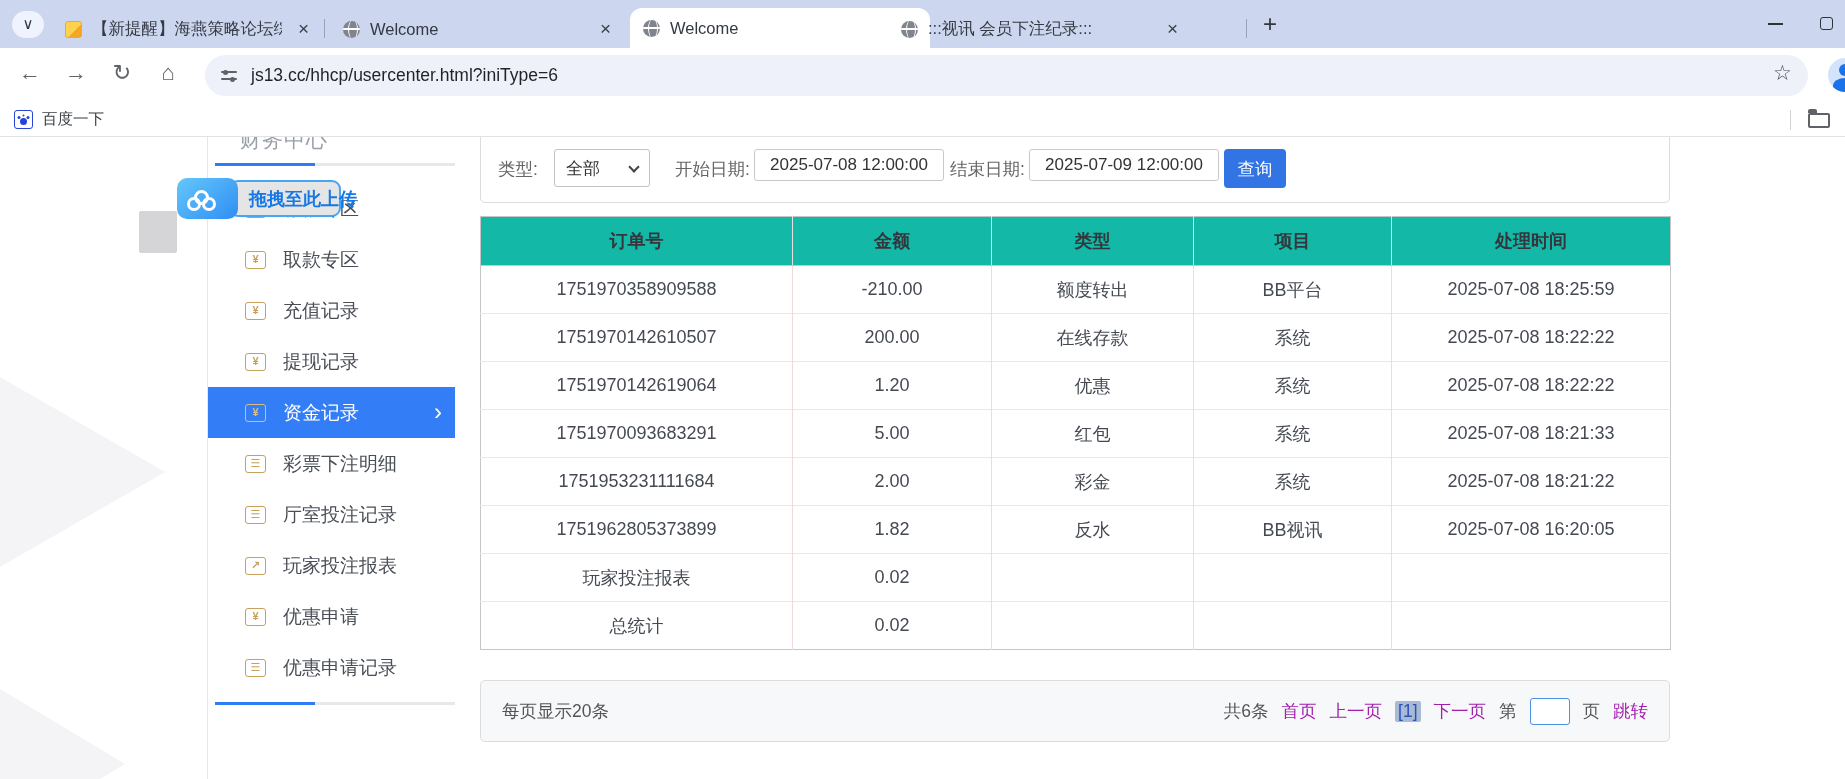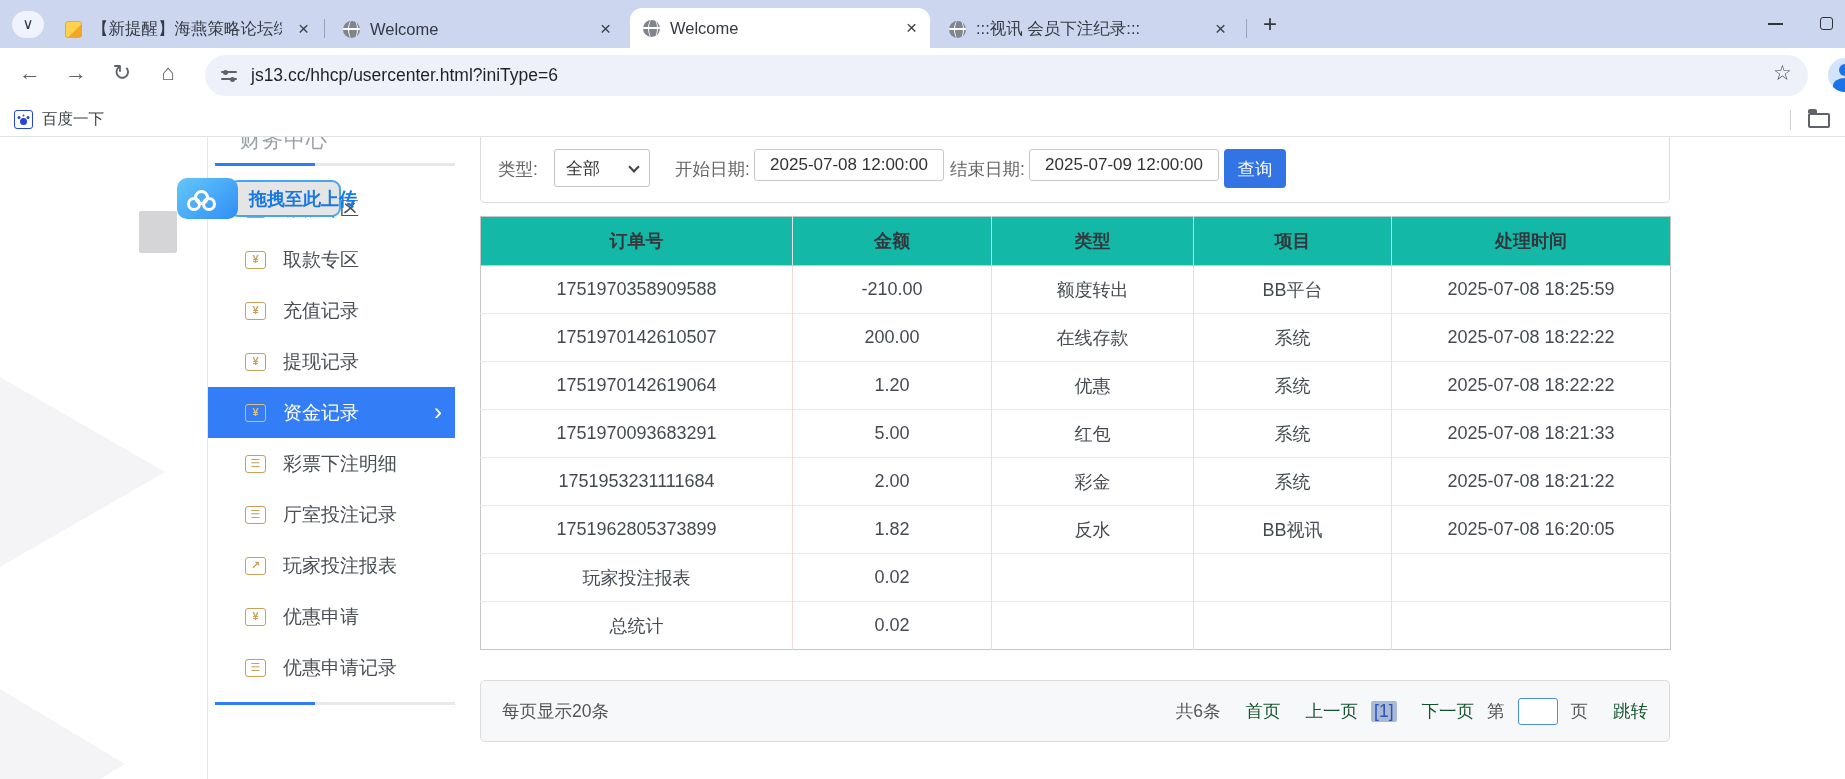--- a/index.html
+++ b/index.html
@@ -120,21 +120,21 @@
     table-layout:fixed; background:#fff; border:1px solid #c6c6c6; font-size:18px; color:#454a52; }
   .records th { height:49px; background:#14b8a6; font-weight:bold; color:#33373d; text-align:center;
     border-bottom:1px solid #c6c6c6; border-right:1px solid #e2e2e2; }
   .records td { height:48px; text-align:center; border-top:1px solid #e8e8e8; border-right:1px solid #f2dada; }
   .records th:last-child, .records td:last-child { border-right:none; }
 
   .pager { position:absolute; left:0; top:543px; width:1190px; height:62px; background:#f7f8fa;
     border:1px solid #dcdcdc; border-radius:5px; display:flex; align-items:center; padding:0 21px;
     font-size:17.5px; color:#555; }
   .pright { margin-left:auto; display:flex; align-items:center; gap:13px; }
-  .plink { color:#14532d; cursor:pointer;margin-left:12px; }
+  .plink { color:#a21caf; cursor:pointer; }
   .pcur { background:#a9bad4; color:#2b52bd; padding:0 3px; border-radius:2px; }
   .pinput { width:40px; height:27px; border:1px solid #4a90e2; border-radius:3px; background:#fff; }
 </style>
 </head>
 <body>
 
 <div class="tabstrip">
   <div class="tsearch">∨</div>
 
   <div class="tab" style="left:52px;width:270px;">
@@ -149,21 +149,21 @@
     <span class="title">Welcome</span>
     <span class="close">×</span>
   </div>
 
   <div class="tab active" style="left:630px;width:300px;">
     <span class="fav globe"></span>
     <span class="title">Welcome</span>
     <span class="close">×</span>
   </div>
 
-  <div class="tab" style="left:936px;width:303px;">
+  <div class="tab" style="left:888px;width:303px;">
     <span class="fav globe"></span>
     <span class="title">:::视讯 会员下注纪录:::</span>
     <span class="close">×</span>
   </div>
   <div class="tabsep" style="left:1246px;"></div>
 
   <div class="newtab">+</div>
   <div class="win-min"></div>
   <div class="win-max"></div>
 </div>

